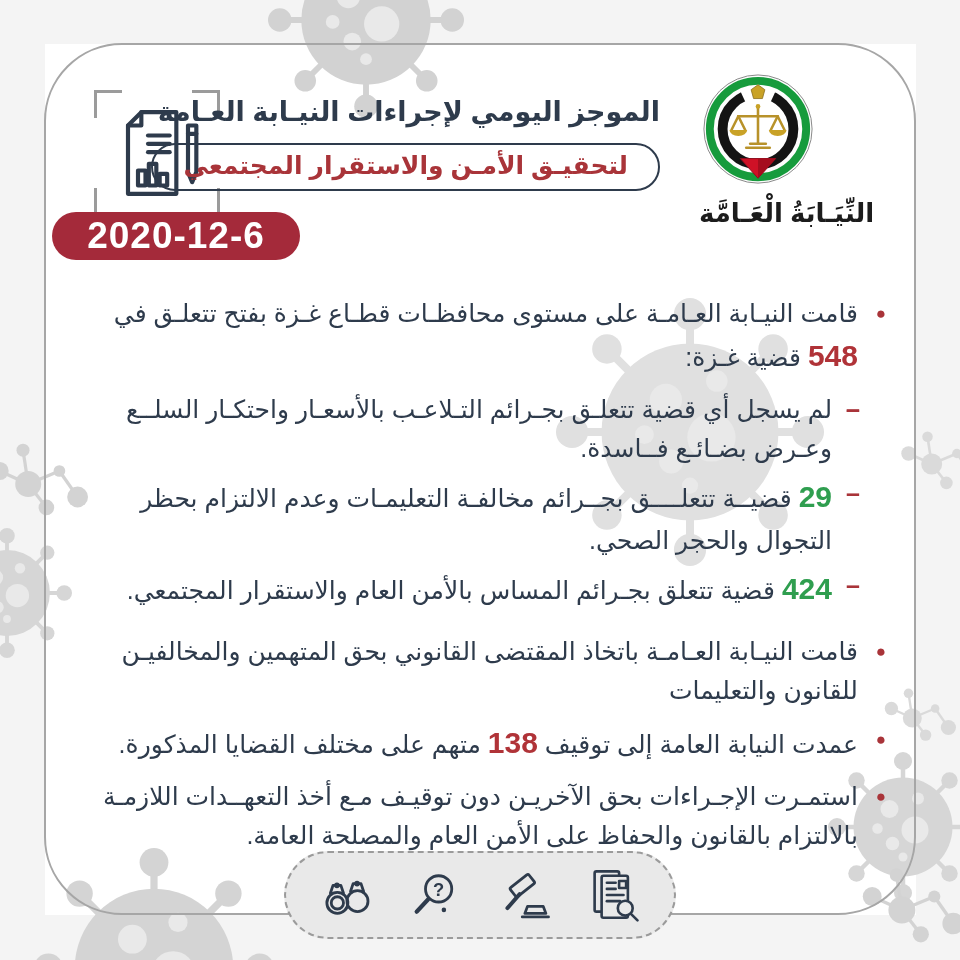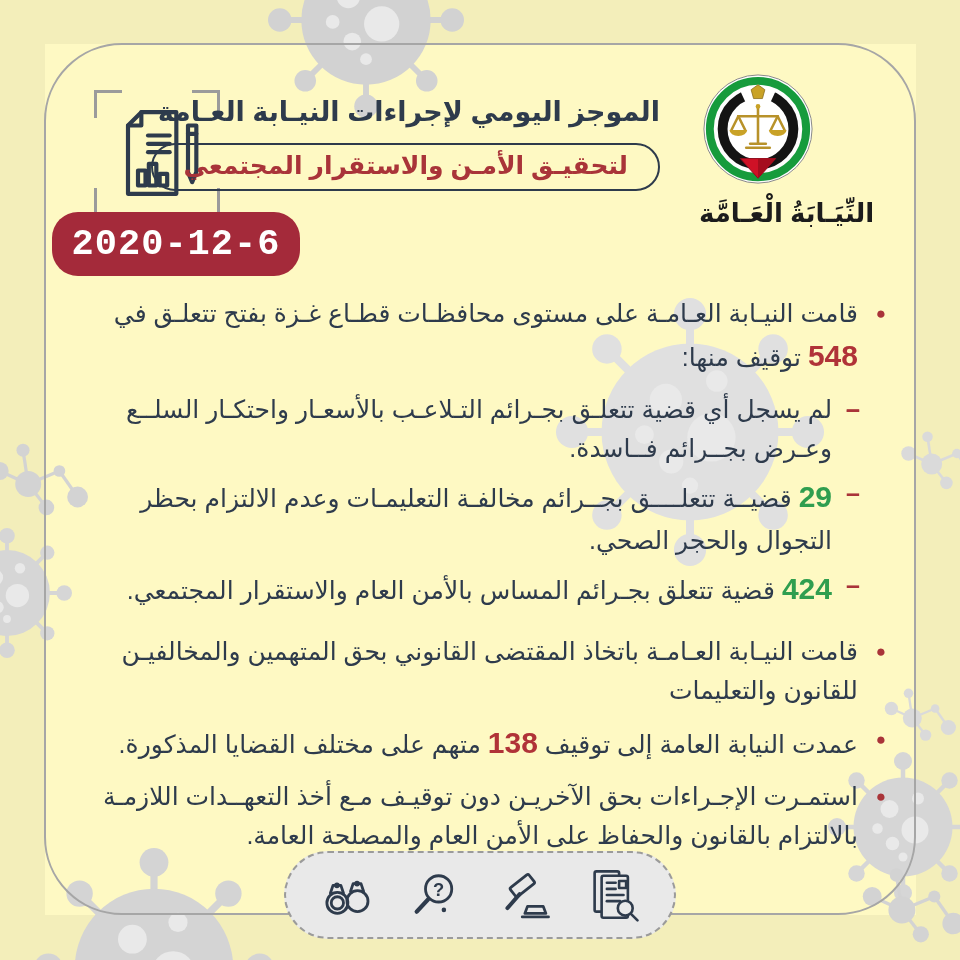--- a/index.html
+++ b/index.html
@@ -1,19 +1,19 @@
 <!DOCTYPE html>
 <html lang="ar"><head>
 <meta charset="utf-8">
 <style>
   * { margin:0; padding:0; box-sizing:border-box; }
   html,body { width:960px; height:960px; }
   body { font-family:"Liberation Sans","DejaVu Sans",sans-serif; background:#e9e9e9; }
 
-  .page { position:relative; width:960px; height:960px; overflow:hidden; background:#fef9c3; }
+  .page { position:relative; width:960px; height:960px; overflow:hidden; background:#ffffff; }
 
   
   .shade { position:absolute; background:rgba(0,0,0,0.045); z-index:0; }
   .shade.top    { left:0; top:0; width:960px; height:44px; }
   .shade.bottom { left:0; top:915px; width:960px; height:45px; }
   .shade.left   { left:0; top:44px; width:45px; height:871px; }
   .shade.right  { left:916px; top:44px; width:44px; height:871px; }
 
   .doodle { position:absolute; z-index:1; }
 
@@ -31,25 +31,25 @@
 
   .title-block { position:absolute; right:300px; top:96px; z-index:3; text-align:right; direction:rtl; }
   .main-title { font-size:27px; font-weight:bold; color:#2e3b4c; white-space:nowrap; letter-spacing:0; }
   .subtitle-pill { display:inline-block; margin-top:15px; padding:6px 30px 9px;
                    border:2.5px solid #2e3b4c; border-radius:28px;
                    color:#a93439; font-size:25px; font-weight:bold; white-space:nowrap; }
 
   .logo-block { position:absolute; right:76px; top:72px; width:185px; z-index:3; text-align:left; }
   .org-name { margin-top:4px; font-size:26px; font-weight:bold; color:#1c1c1c; direction:rtl; }
 
-  .date-badge { position:absolute; left:52px; top:212px; width:248px; height:64px; z-index:4;
+  .date-badge { position:absolute; left:52px; top:212px; width:248px; height:48px; z-index:4;
                 background:#a42a3a; border-radius:26px; color:#ffffff;
                 font-size:37px; font-weight:bold; letter-spacing:1px;
                 display:flex; align-items:center; justify-content:center;
-                direction:ltr; unicode-bidi:isolate;font-family:Liberation Mono, monospace; }
+                direction:ltr; unicode-bidi:isolate; }
 
   
   .body-list { position:absolute; left:72px; right:72px; top:294px; z-index:3;
                direction:rtl; text-align:right; color:#2e3b4c; font-size:25px; line-height:1.56; }
   .item { position:relative; }
   .item.dot  { padding-right:30px; margin-bottom:10px; }
   .item.dash { padding-right:56px; margin-bottom:6px; }
   .item .marker { position:absolute; top:0; color:#a93439; font-weight:bold; }
   .item.dot  .marker { right:2px; font-size:17px; line-height:39px; }
   .item.dash .marker { right:28px; font-size:25px; line-height:39px; }
@@ -205,29 +205,29 @@
       <polygon points="60,88 78,88 60,108" fill="#a50d1e"></polygon>
     </svg>
     <div class="org-name">النِّيَـابَةُ الْعَـامَّة</div>
   </div>
 
   <div class="date-badge">2020-12-6</div>
 
   <div class="body-list">
 
     <div class="item dot">
-      <span class="marker">●</span><span class="pre">قامت النيـابة العـامـة على مستوى محافظـات قطـاع غـزة بفتح تتعلـق في </span><span class="num" data-color="red">548</span><span class="post"> توقيف منها:</span>
+      <span class="marker">●</span><span class="pre">قامت النيـابة العـامـة على مستوى محافظـات قطـاع غـزة بفتح تتعلـق في </span><span class="num" data-color="red">548</span><span class="post"> قضية غـزة:</span>
     </div>
 
     <div class="item dash">
       <span class="marker">–</span>
     </div>
 
     <div class="item dash">
-      <span class="marker">–</span><span class="pre">لم يسجل أي قضية تتعلـق بجـرائم التـلاعـب بالأسعـار واحتكـار السلــع وعـرض بجــرائم فــاسدة.</span>
+      <span class="marker">–</span><span class="pre">لم يسجل أي قضية تتعلـق بجـرائم التـلاعـب بالأسعـار واحتكـار السلــع وعـرض بضـائـع فــاسدة.</span>
     </div>
 
     <div class="item dash">
       <span class="marker">–</span><span class="num" data-color="green">29</span><span class="post"> قضيــة تتعلــــق بجــرائم مخالفـة التعليمـات وعدم الالتزام بحظر التجوال والحجر الصحي.</span>
     </div>
 
     <div class="item dash">
       <span class="marker">–</span><span class="num" data-color="green">424</span><span class="post"> قضية تتعلق بجـرائم المساس بالأمن العام والاستقرار المجتمعي.</span>
     </div>
 

